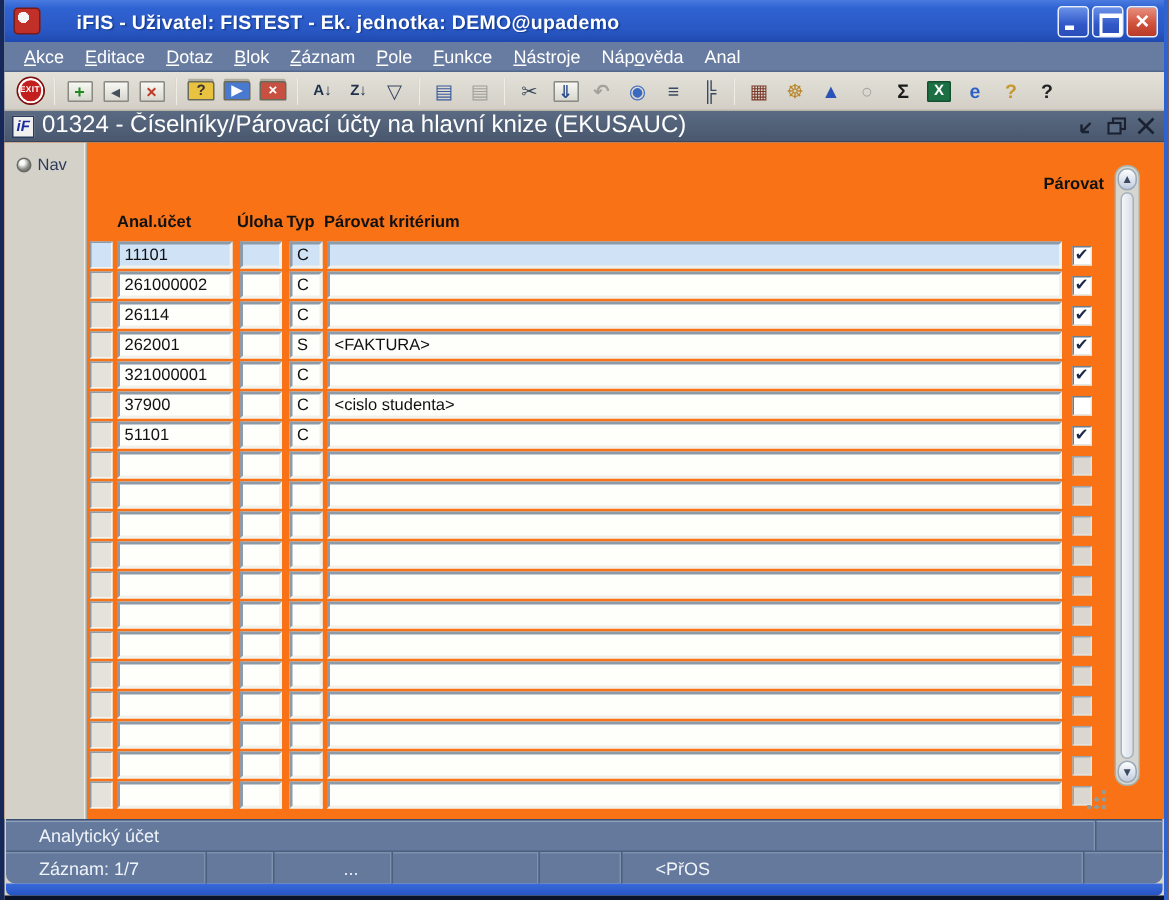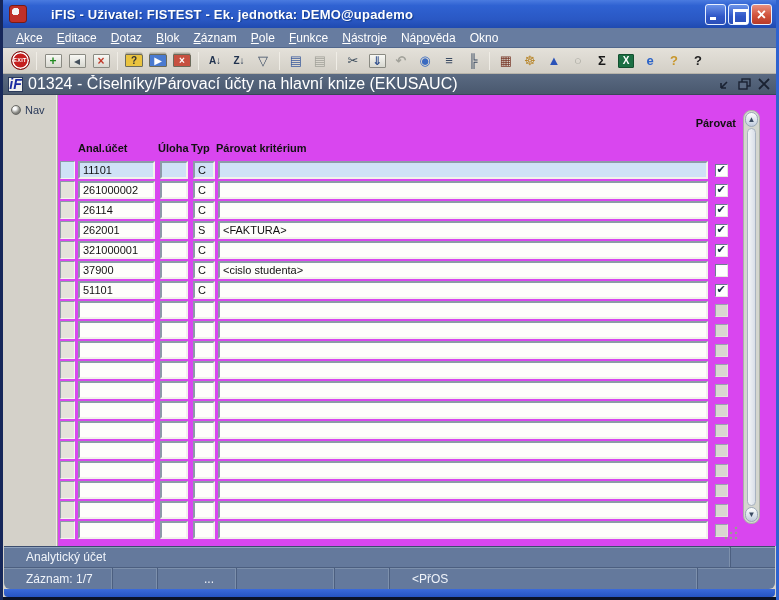--- a/index.html
+++ b/index.html
@@ -82,29 +82,29 @@
     display:flex; align-items:center; justify-content:center; font-size:10px;
   }
   
   .mdi-titlebar {
     height:21px; flex:0 0 21px; background:linear-gradient(180deg,#5a6a82,#49586e);
     display:flex; align-items:center; padding:0 5px; color:#fff;
     border-bottom:1px solid #39465a;
   }
   .mdi-icon {
     width:15px; height:15px; background:#f0f0ee; border:1px solid #2a3a5a; margin-right:5px;
-    color:#1a2aa0; font-size:14px; font-weight:bold; font-style:italic;
+    color:#1a2aa0; font-size:10px; font-weight:bold; font-style:italic;
     display:flex; align-items:center; justify-content:center; flex:0 0 15px;
   }
   .mdi-title { flex:1; font-size:16px; white-space:nowrap; overflow:hidden; }
   .mdi-btns { display:flex; gap:5px; align-items:center; }
   .mdi-btn { width:14px; height:13px; position:relative; }
   .mdi-btn svg { width:14px; height:13px; display:block; }
   
-  .content { flex:1; display:flex; background:#d946ef; position:relative; min-height:0; }
+  .content { flex:1; display:flex; background:#f97316; position:relative; min-height:0; }
   .sidebar {
     width:55px; flex:0 0 55px; background:#d4d1c9;
     border-right:1px solid #b0aca2; box-shadow:inset -1px 0 0 #f0ede6;
     padding:9px 0 0 8px;
   }
   .nav-entry { display:flex; align-items:center; gap:4px; }
   .nav-radio {
     width:10px; height:10px; border-radius:50%;
     background:radial-gradient(circle at 35% 30%, #fafafa 0 20%, #8a8a84 60%, #55555a 100%);
     border:1px solid #6a6a66; flex:0 0 10px;
@@ -206,21 +206,21 @@
   <div class="menubar" id="menubar">
       <div class="menu-item"><u>A</u>kce</div>
       <div class="menu-item"><u>E</u>ditace</div>
       <div class="menu-item"><u>D</u>otaz</div>
       <div class="menu-item"><u>B</u>lok</div>
       <div class="menu-item"><u>Z</u>áznam</div>
       <div class="menu-item"><u>P</u>ole</div>
       <div class="menu-item"><u>F</u>unkce</div>
       <div class="menu-item"><u>N</u>ástroje</div>
       <div class="menu-item">Náp<u>o</u>věda</div>
-      <div class="menu-item">Okno</div>
+      <div class="menu-item">Anal</div>
     </div>
 
   <div class="toolbar" id="toolbar">
       <div class="tbi kind-exit">
         <span class="g" style="color: rgb(255, 255, 255); background: rgb(196, 31, 31);">EXIT</span>
       </div>
       <div class="tb-sep"></div>
       <div class="tbi kind-card">
         <span class="g" style="color: rgb(31, 138, 31);">+</span>
       </div>
@@ -550,21 +550,21 @@
       <div class="resize-grip"></div>
     </div>
   </div>
 
   <div class="statusbar">
     <div class="sb-line">
       <div class="sb-seg" style="flex:1">Analytický účet</div>
       <div class="sb-seg no-div" style="width:44px"></div>
     </div>
     <div class="sb-line">
-      <div class="sb-seg" style="width:109px">Záznam: 1/7</div>
+      <div class="sb-seg" style="width:134px">Záznam: 1/7</div>
       <div class="sb-seg" style="width:23px"></div>
       <div class="sb-seg" style="width:79px; justify-content:flex-end">...</div>
       <div class="sb-seg" style="width:98px"></div>
       <div class="sb-seg" style="width:55px"></div>
       <div class="sb-seg" style="width:308px">&lt;PřOS</div>
       <div class="sb-seg no-div" style="flex:1"></div>
     </div>
   </div>
   <div class="bottom-strip"></div>
   <div class="bottom-dark"></div>

